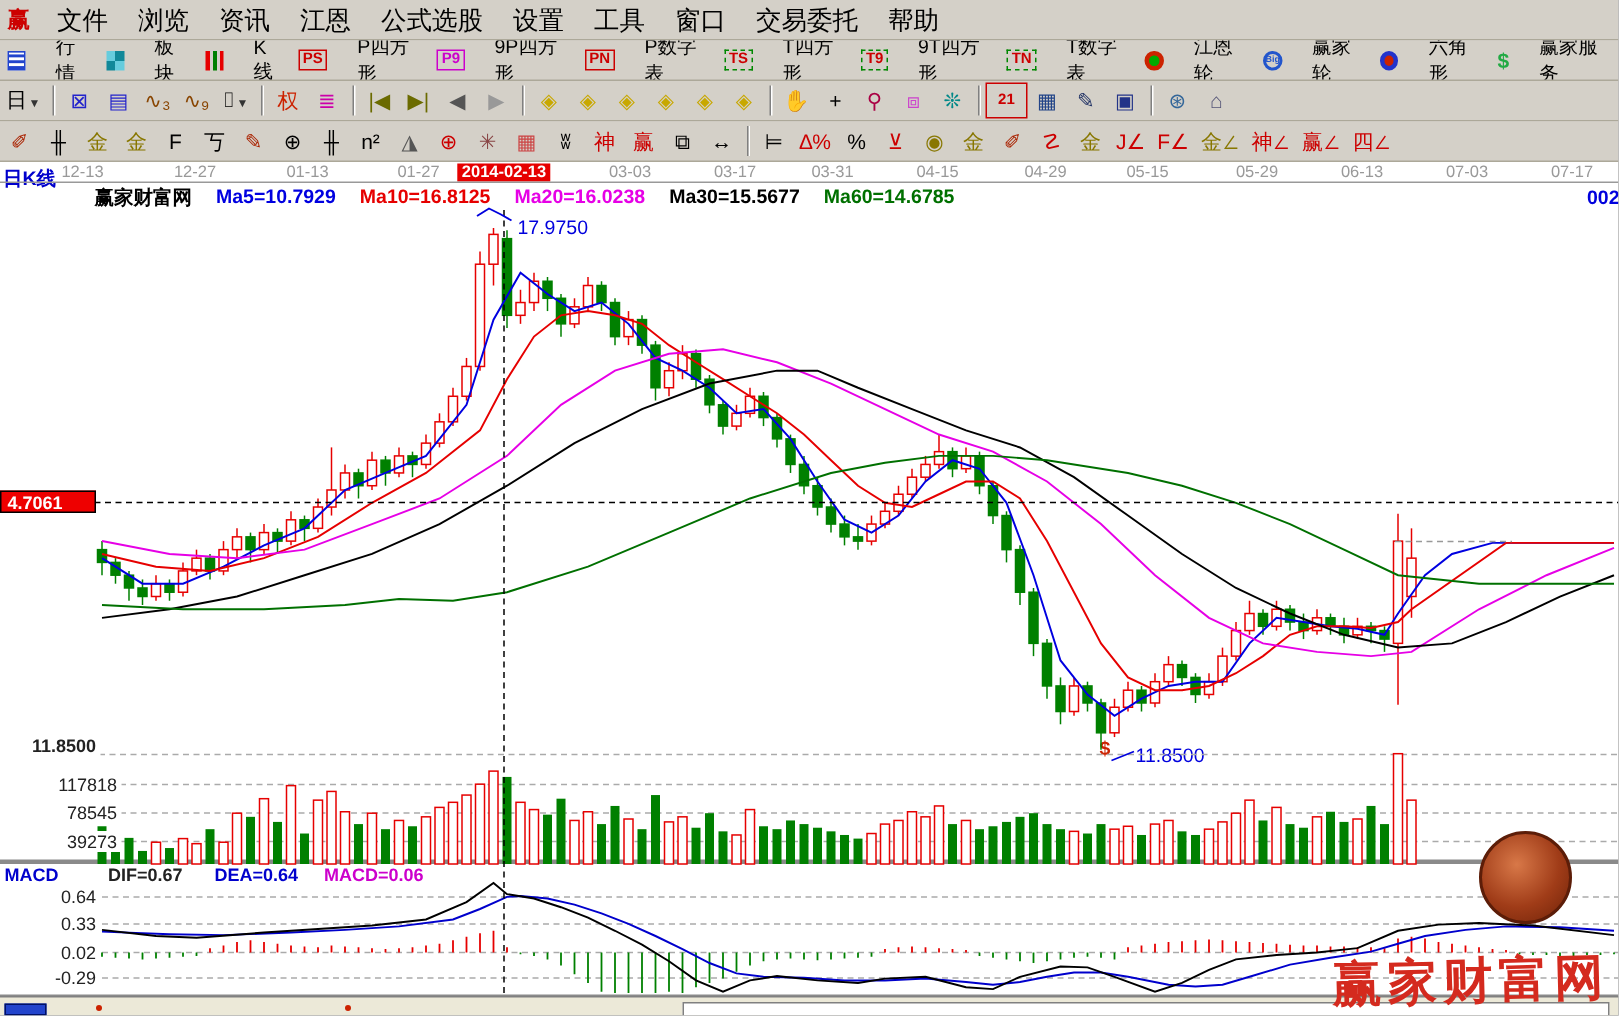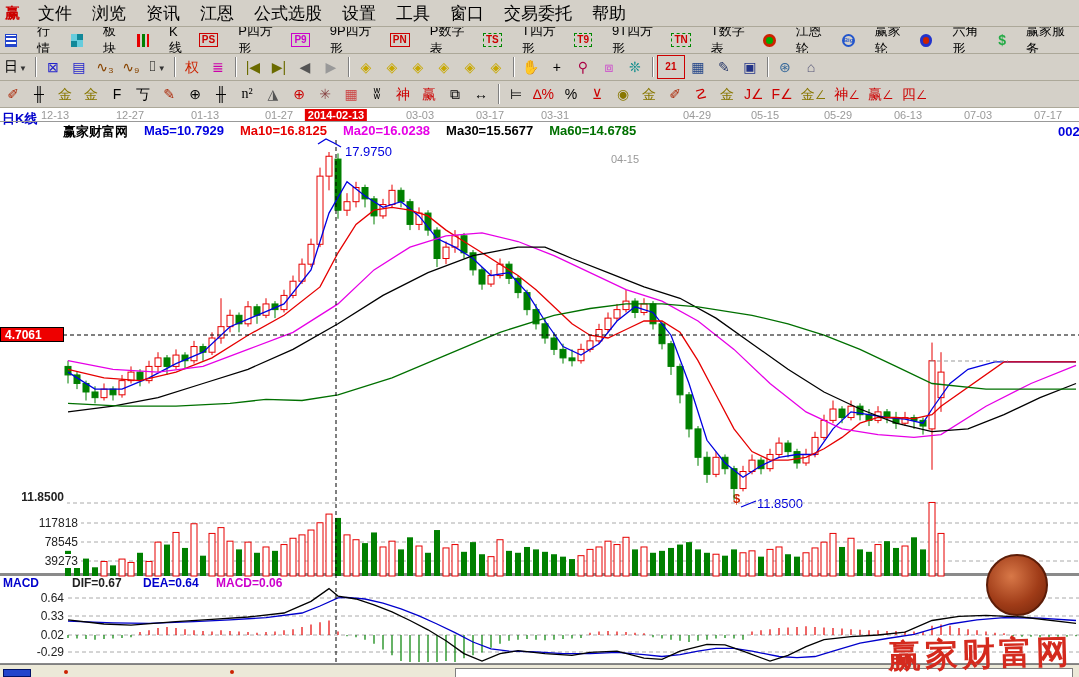--- a/index.html
+++ b/index.html
@@ -160,21 +160,21 @@
   <div class="toolbar tb3" id="tb3">
       <span class="glyphbtn" style="color: rgb(170, 34, 0);">✐</span>
       <span class="glyphbtn" style="color: rgb(0, 0, 0);">╫</span>
       <span class="glyphbtn" style="color: rgb(136, 119, 0);">金</span>
       <span class="glyphbtn" style="color: rgb(136, 119, 0);">金</span>
       <span class="glyphbtn" style="color: rgb(0, 0, 0);">F</span>
       <span class="glyphbtn" style="color: rgb(0, 0, 0);">丂</span>
       <span class="glyphbtn" style="color: rgb(170, 34, 0);">✎</span>
       <span class="glyphbtn" style="color: rgb(0, 0, 0);">⊕</span>
       <span class="glyphbtn" style="color: rgb(0, 0, 0);">╫</span>
-      <span class="glyphbtn" style="color: rgb(0, 0, 0); font-family: Liberation Serif, serif;">n²</span>
+      <span class="glyphbtn" style="color: rgb(0, 0, 0);">n²</span>
       <span class="glyphbtn" style="color: rgb(85, 85, 85);">◮</span>
       <span class="glyphbtn" style="color: rgb(204, 0, 0);">⊕</span>
       <span class="glyphbtn" style="color: rgb(136, 68, 68);">✳</span>
       <span class="glyphbtn" style="color: rgb(204, 68, 68);">▦</span>
       <span class="glyphbtn" style="color: rgb(0, 0, 0);">ʬ</span>
       <span class="glyphbtn" style="color: rgb(204, 0, 0);">神</span>
       <span class="glyphbtn" style="color: rgb(204, 0, 0);">赢</span>
       <span class="glyphbtn" style="color: rgb(0, 0, 0);">⧉</span>
       <span class="glyphbtn" style="color: rgb(0, 0, 0);">↔</span>
       <span class="vsep"></span>
@@ -199,21 +199,21 @@
     <div class="abs kline-type" style="left:2px;top:2px;">日K线</div>
     <div id="date-row">
         <span class="abs datelabel" style="left: 55px; top: 1px;">12-13</span>
         <span class="abs datelabel" style="left: 130px; top: 1px;">12-27</span>
         <span class="abs datelabel" style="left: 205px; top: 1px;">01-13</span>
         <span class="abs datelabel" style="left: 279px; top: 1px;">01-27</span>
         <span class="abs datelabel hl" style="left: 336px; top: 1px;">2014-02-13</span>
         <span class="abs datelabel" style="left: 420px; top: 1px;">03-03</span>
         <span class="abs datelabel" style="left: 490px; top: 1px;">03-17</span>
         <span class="abs datelabel" style="left: 555px; top: 1px;">03-31</span>
-        <span class="abs datelabel" style="left: 625px; top: 1px; margin-top: 44px;">04-15</span>
+        <span class="abs datelabel" style="left: 625px; top: 1px;">04-15</span>
         <span class="abs datelabel" style="left: 697px; top: 1px;">04-29</span>
         <span class="abs datelabel" style="left: 765px; top: 1px;">05-15</span>
         <span class="abs datelabel" style="left: 838px; top: 1px;">05-29</span>
         <span class="abs datelabel" style="left: 908px; top: 1px;">06-13</span>
         <span class="abs datelabel" style="left: 978px; top: 1px;">07-03</span>
         <span class="abs datelabel" style="left: 1048px; top: 1px;">07-17</span>
       </div>
     <div class="abs code-label" style="left:1058px;top:16px;">0026</div>
 
     <div class="ma-row">

